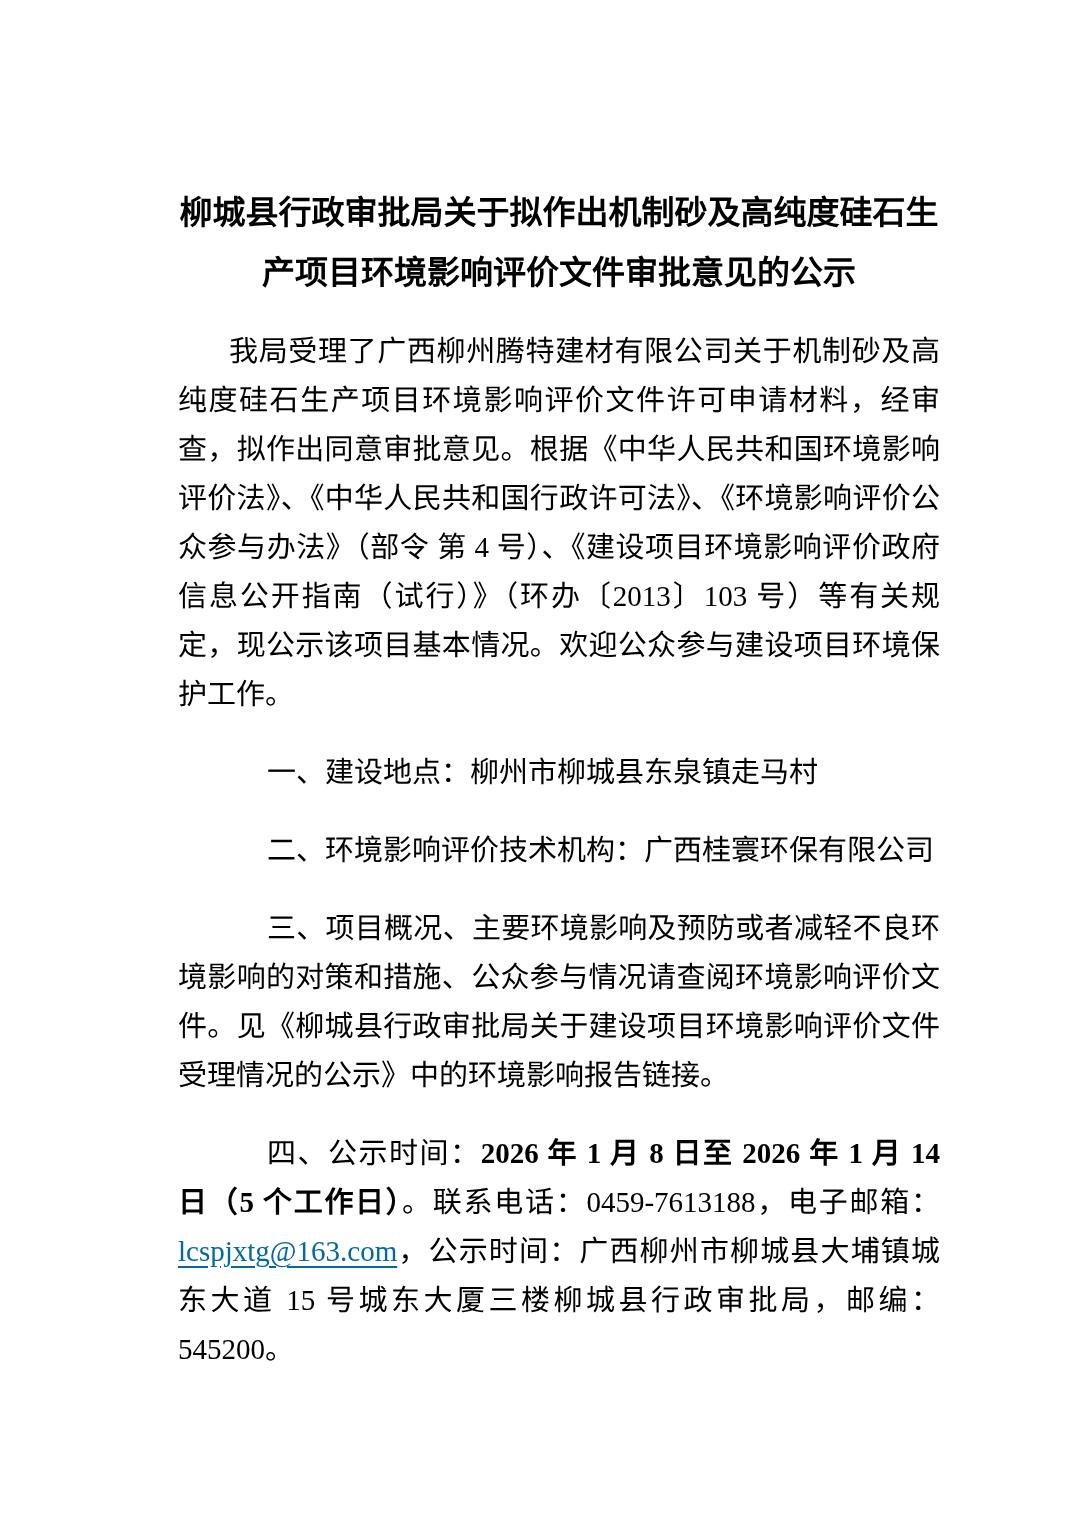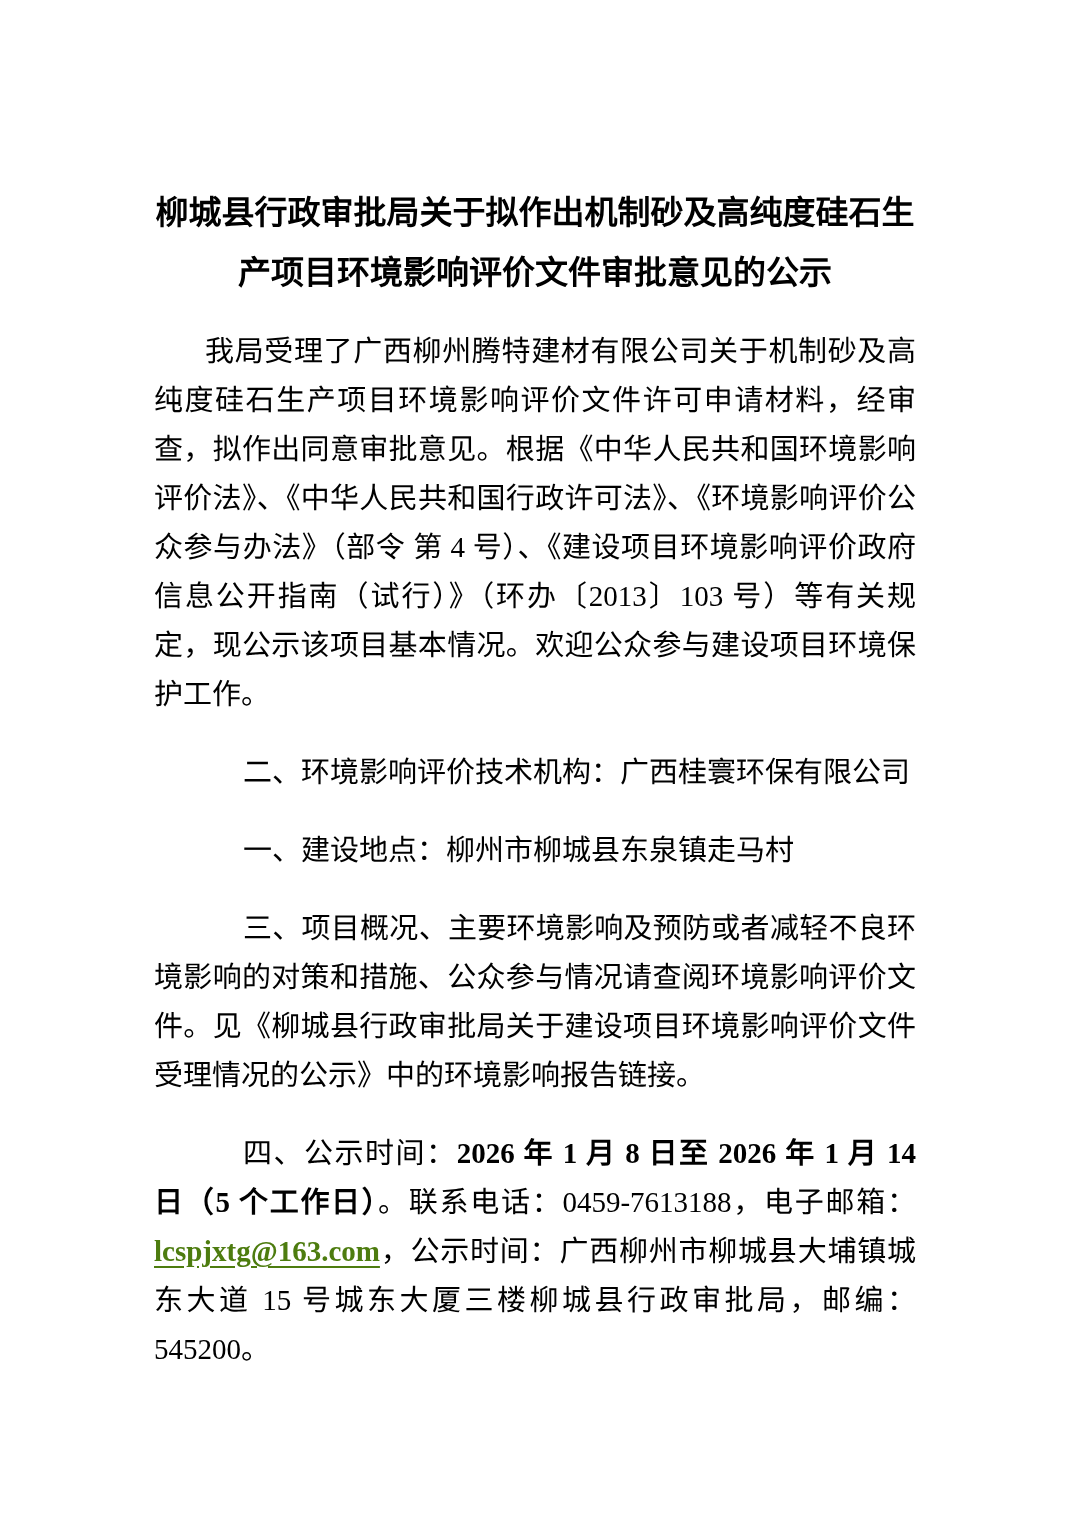--- a/index.html
+++ b/index.html
@@ -10,20 +10,21 @@
   }
   .page {
     position: relative;
     width: 1050px;
     height: 1520px;
     background: #ffffff;
     color: #000000;
     padding: 183px 134px 0 154px;
     font-family: "Liberation Serif", "DejaVu Serif", serif;
     overflow: hidden;
+    margin-left: 24px;
   }
   .title {
     font-size: 33px;
     font-weight: 700;
     line-height: 60px;
     text-align: center;
     margin: 0 0 24px 0;
   }
   .body-par {
     font-size: 29px;
@@ -38,33 +39,32 @@
   }
   .item {
     text-indent: 89px;
   }
   .bold-seg {
     font-weight: 700;
   }
   .email-seg {
     text-decoration: underline;
     text-underline-offset: 5px;
-    color: #4d7c0f;
-    font-weight: bold;
+    color: #0369a1;
   }
 </style>
 </head>
 <body>
 
 <div class="page">
   <h1 class="title">柳城县行政审批局关于拟作出机制砂及高纯度硅石生产项目环境影响评价文件审批意见的公示</h1>
 
   <p class="body-par intro">我局受理了广西柳州腾特建材有限公司关于机制砂及高纯度硅石生产项目环境影响评价文件许可申请材料，经审查，拟作出同意审批意见。根据《中华人民共和国环境影响评价法》、《中华人民共和国行政许可法》、《环境影响评价公众参与办法》（部令 第 4 号）、《建设项目环境影响评价政府信息公开指南（试行）》（环办〔2013〕103 号）等有关规定，现公示该项目基本情况。欢迎公众参与建设项目环境保护工作。</p>
 
+  <p class="body-par item">一、建设地点：柳州市柳城县东泉镇走马村</p>
+
   <p class="body-par item">二、环境影响评价技术机构：广西桂寰环保有限公司</p>
-
-  <p class="body-par item">一、建设地点：柳州市柳城县东泉镇走马村</p>
 
   <p class="body-par item">三、项目概况、主要环境影响及预防或者减轻不良环境影响的对策和措施、公众参与情况请查阅环境影响评价文件。见《柳城县行政审批局关于建设项目环境影响评价文件受理情况的公示》中的环境影响报告链接。</p>
 
   <p class="body-par item"><span>四、公示时间：</span><span class="bold-seg">2026 年 1 月 8 日至 2026 年 1 月 14 日（5 个工作日）</span><span>。联系电话：</span><span>0459-7613188</span><span>，电子邮箱：</span><span class="email-seg">lcspjxtg@163.com</span><span>，公示时间：</span><span>广西柳州市柳城县大埔镇城东大道 15 号城东大厦三楼柳城县行政审批局</span><span>，邮编：</span><span>545200</span><span>。</span></p>
 
 </div>
 
 </body></html>

